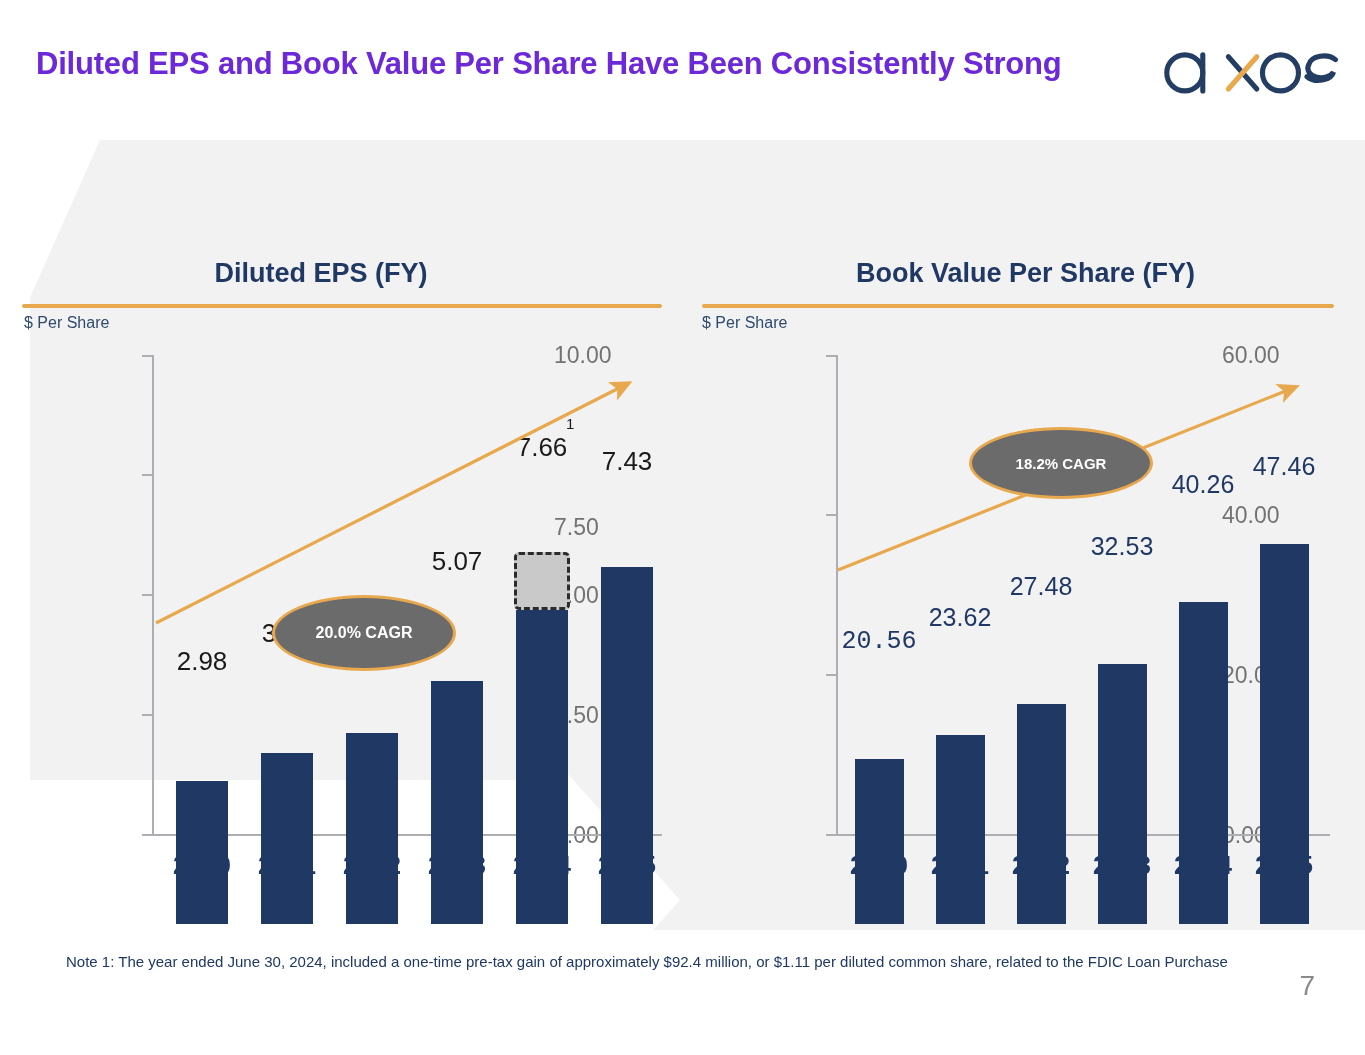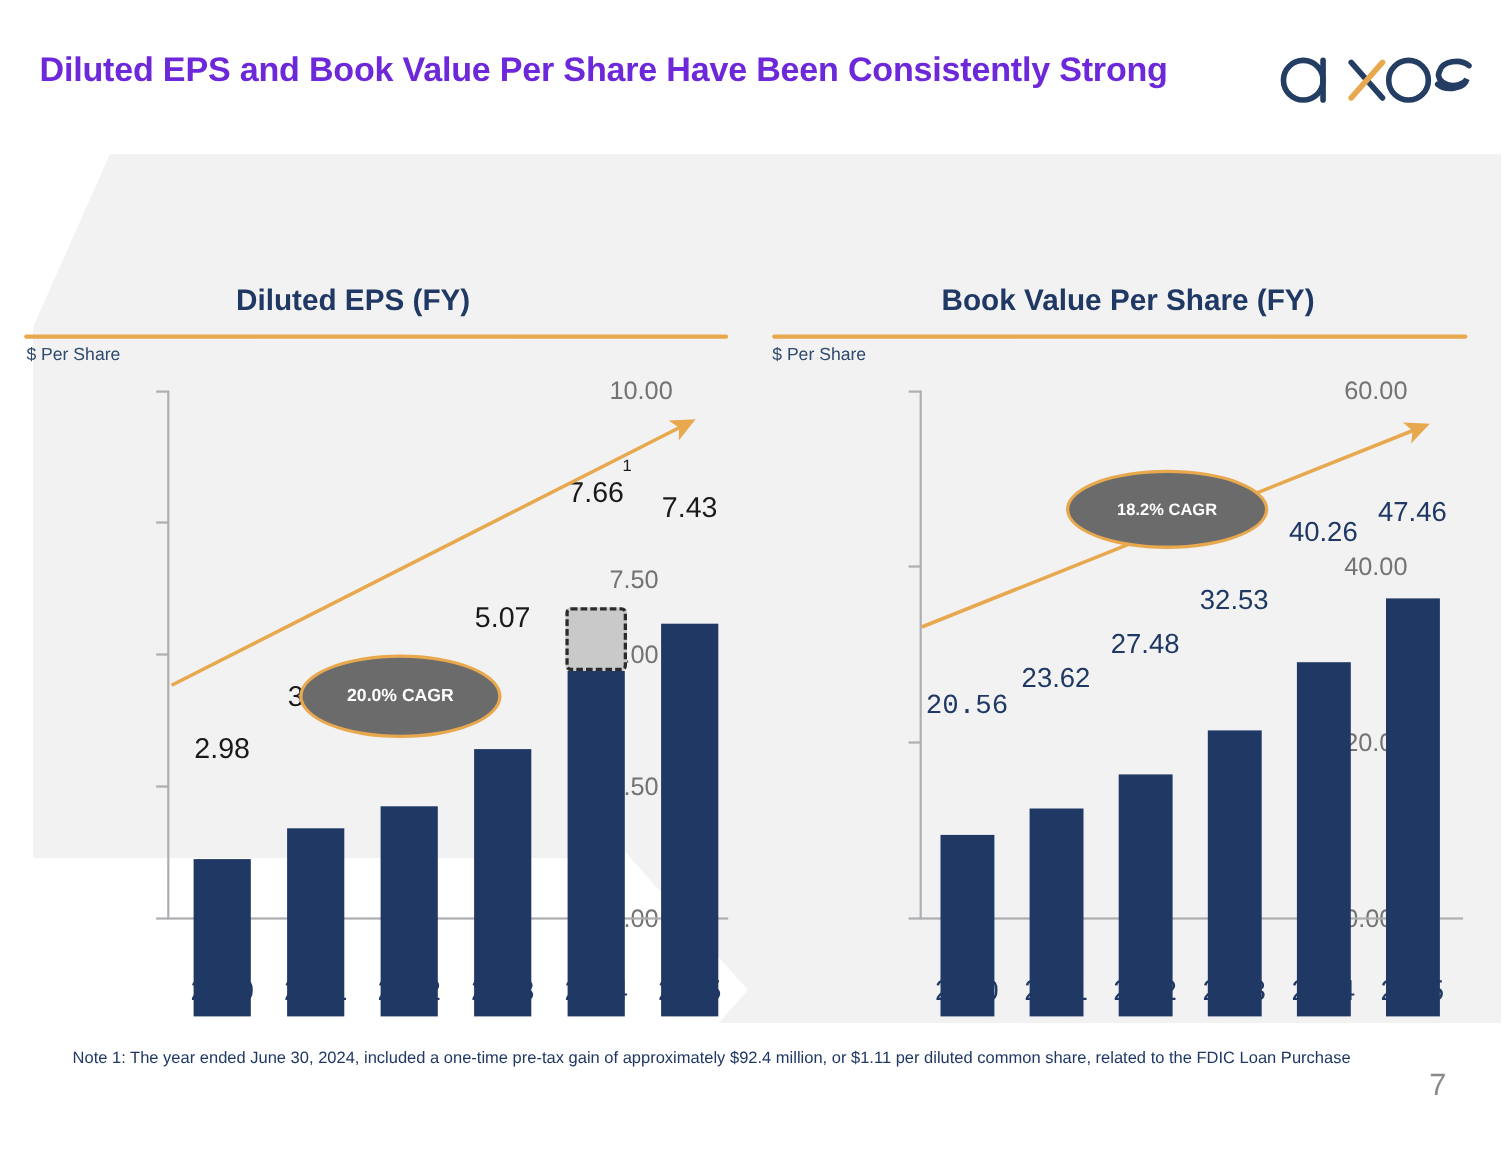--- a/index.html
+++ b/index.html
@@ -141,24 +141,23 @@
   .panel-right .bar-value { color: #1F3864; font-size: 25px; }
   .sup {
     position: absolute;
     font-size: 15px;
     color: #1A1A1A;
   }
   .xtick-label {
     position: absolute;
     transform: translateX(-50%);
     font-size: 26px;
-    font-weight: normal;
+    font-weight: bold;
     color: #1F3864;
     white-space: nowrap;
-    margin-top: 35px;
   }
 
   .cagr-badge {
     position: absolute;
     display: flex;
     align-items: center;
     justify-content: center;
     background: #6B6B6B;
     border: 3px solid #E8A84E;
     border-radius: 50%;
@@ -241,21 +240,21 @@
       <div class="tick-mark" style="left:118px; top:0px;"></div>
 
       <div class="bar" style="left:152px; width:52px; height:143px; bottom:1px;"></div>
       <div class="bar" style="left:237px; width:52px; height:171px; bottom:1px;"></div>
       <div class="bar" style="left:322px; width:52px; height:191px; bottom:1px;"></div>
       <div class="bar" style="left:407px; width:52px; height:243px; bottom:1px;"></div>
       <div class="bar" style="left:492px; width:52px; height:314px; bottom:1px;"></div>
       <div class="bar-ghost" style="left:490px; width:56px; height:58px; bottom:315px;"></div>
       <div class="bar" style="left:577px; width:52px; height:357px; bottom:1px;"></div>
 
-      <div class="bar-value" style="left:178px; top:291px;margin-top:19px;">2.98</div>
+      <div class="bar-value" style="left:178px; top:291px;">2.98</div>
       <div class="bar-value" style="left:263px; top:263px;">3.56</div>
       <div class="bar-value" style="left:348px; top:243px;">3.97</div>
       <div class="bar-value" style="left:433px; top:191px;">5.07</div>
       <div class="bar-value" style="left:518px; top:77px;">7.66</div>
       <div class="sup" style="left:542px; top:60px;">1</div>
       <div class="bar-value" style="left:603px; top:91px;">7.43</div>
 
       <div class="xtick-label" style="left:178px; top:495px;">2020</div>
       <div class="xtick-label" style="left:263px; top:495px;">2021</div>
       <div class="xtick-label" style="left:348px; top:495px;">2022</div>

